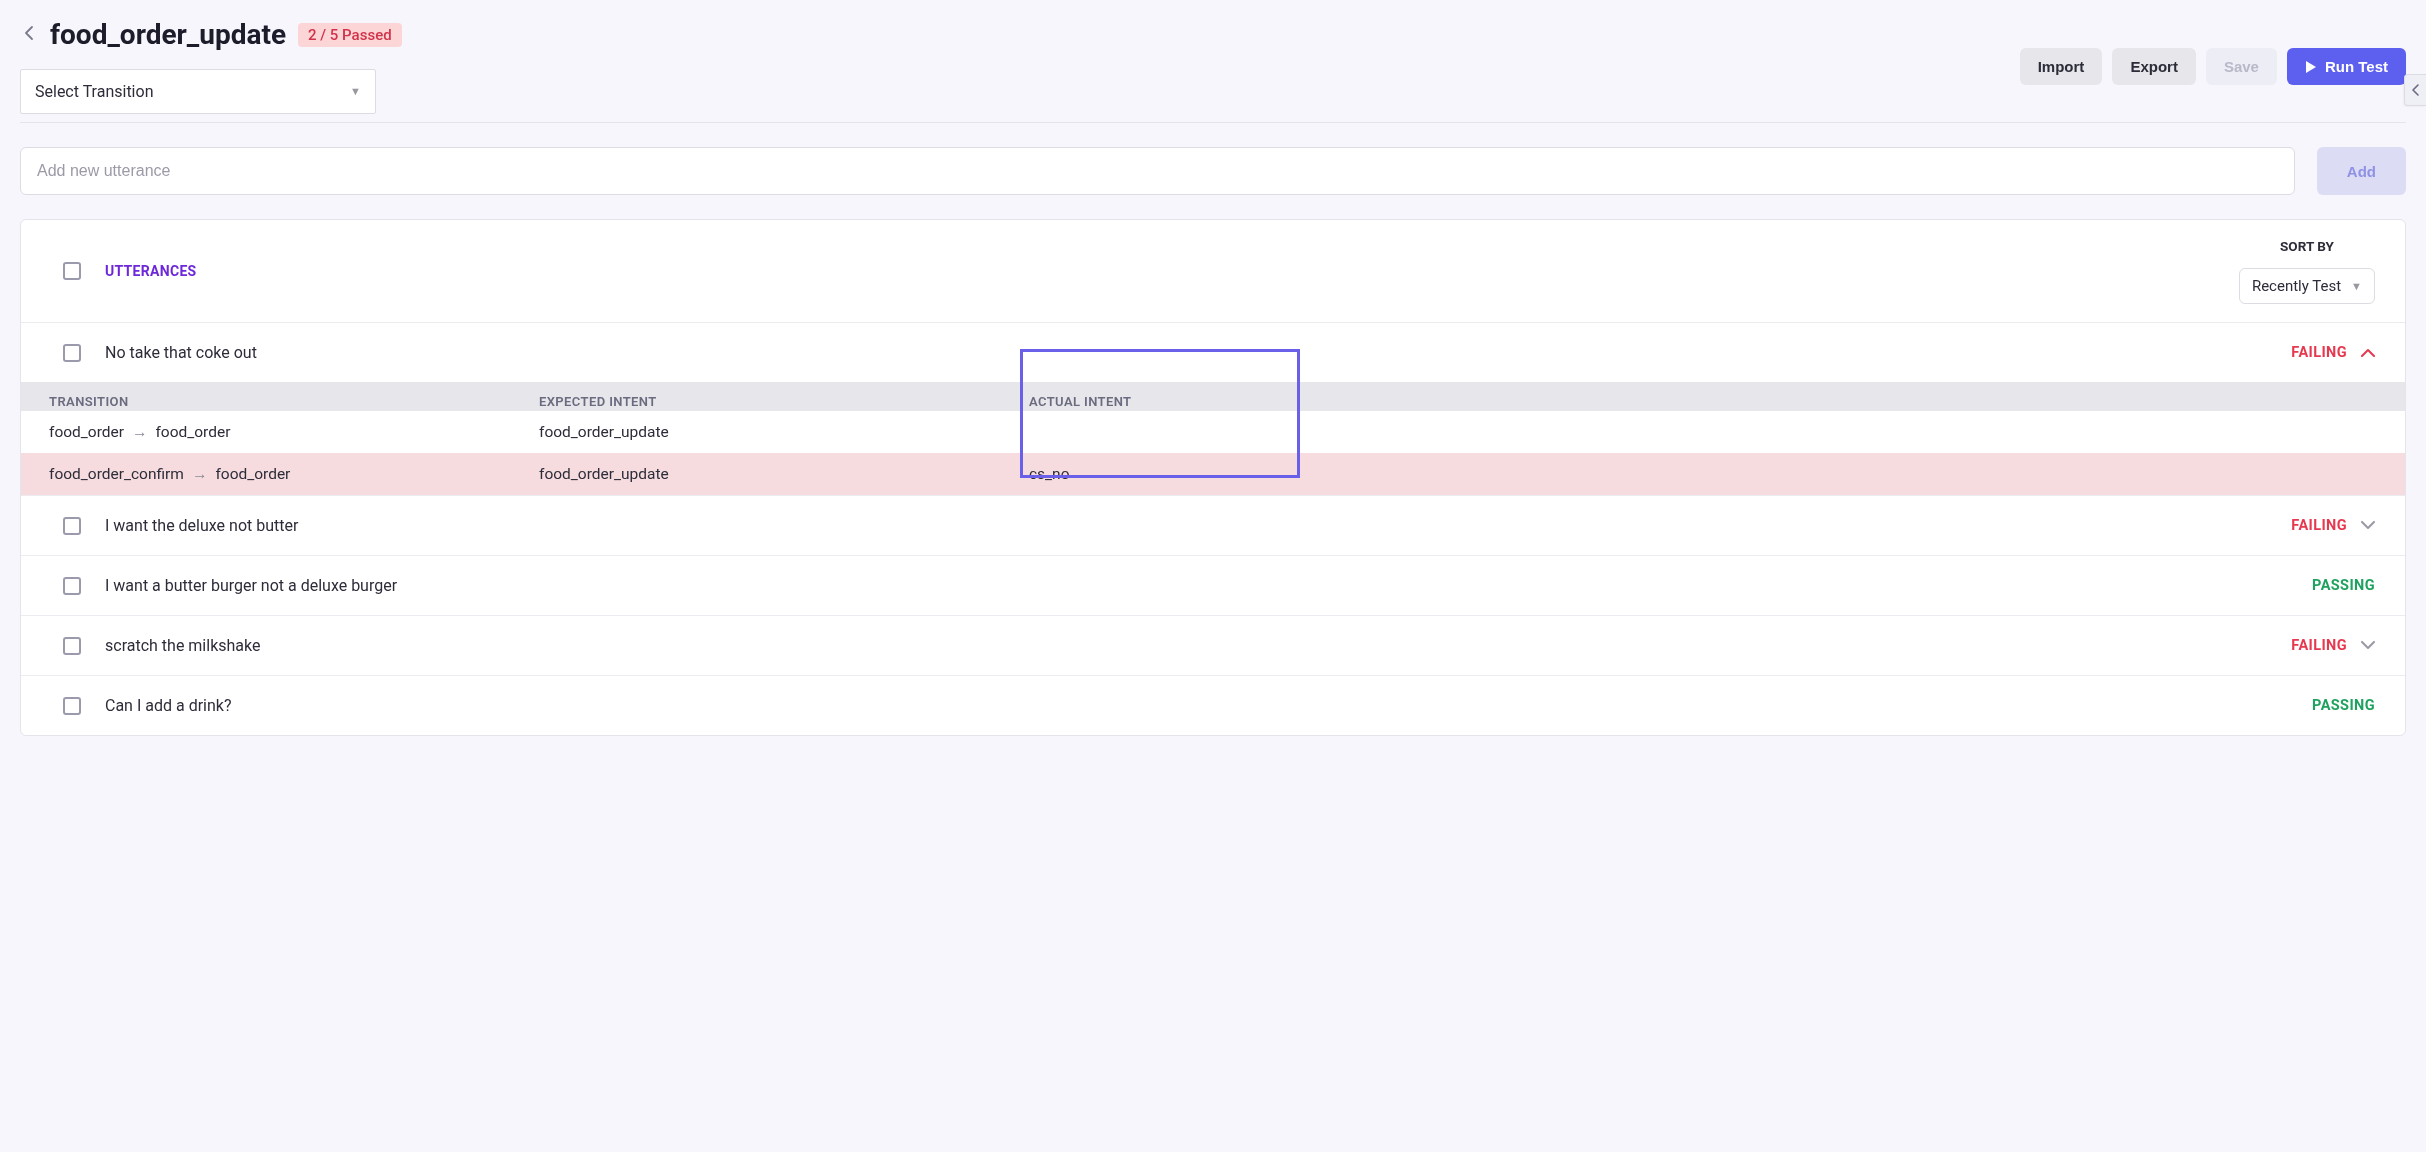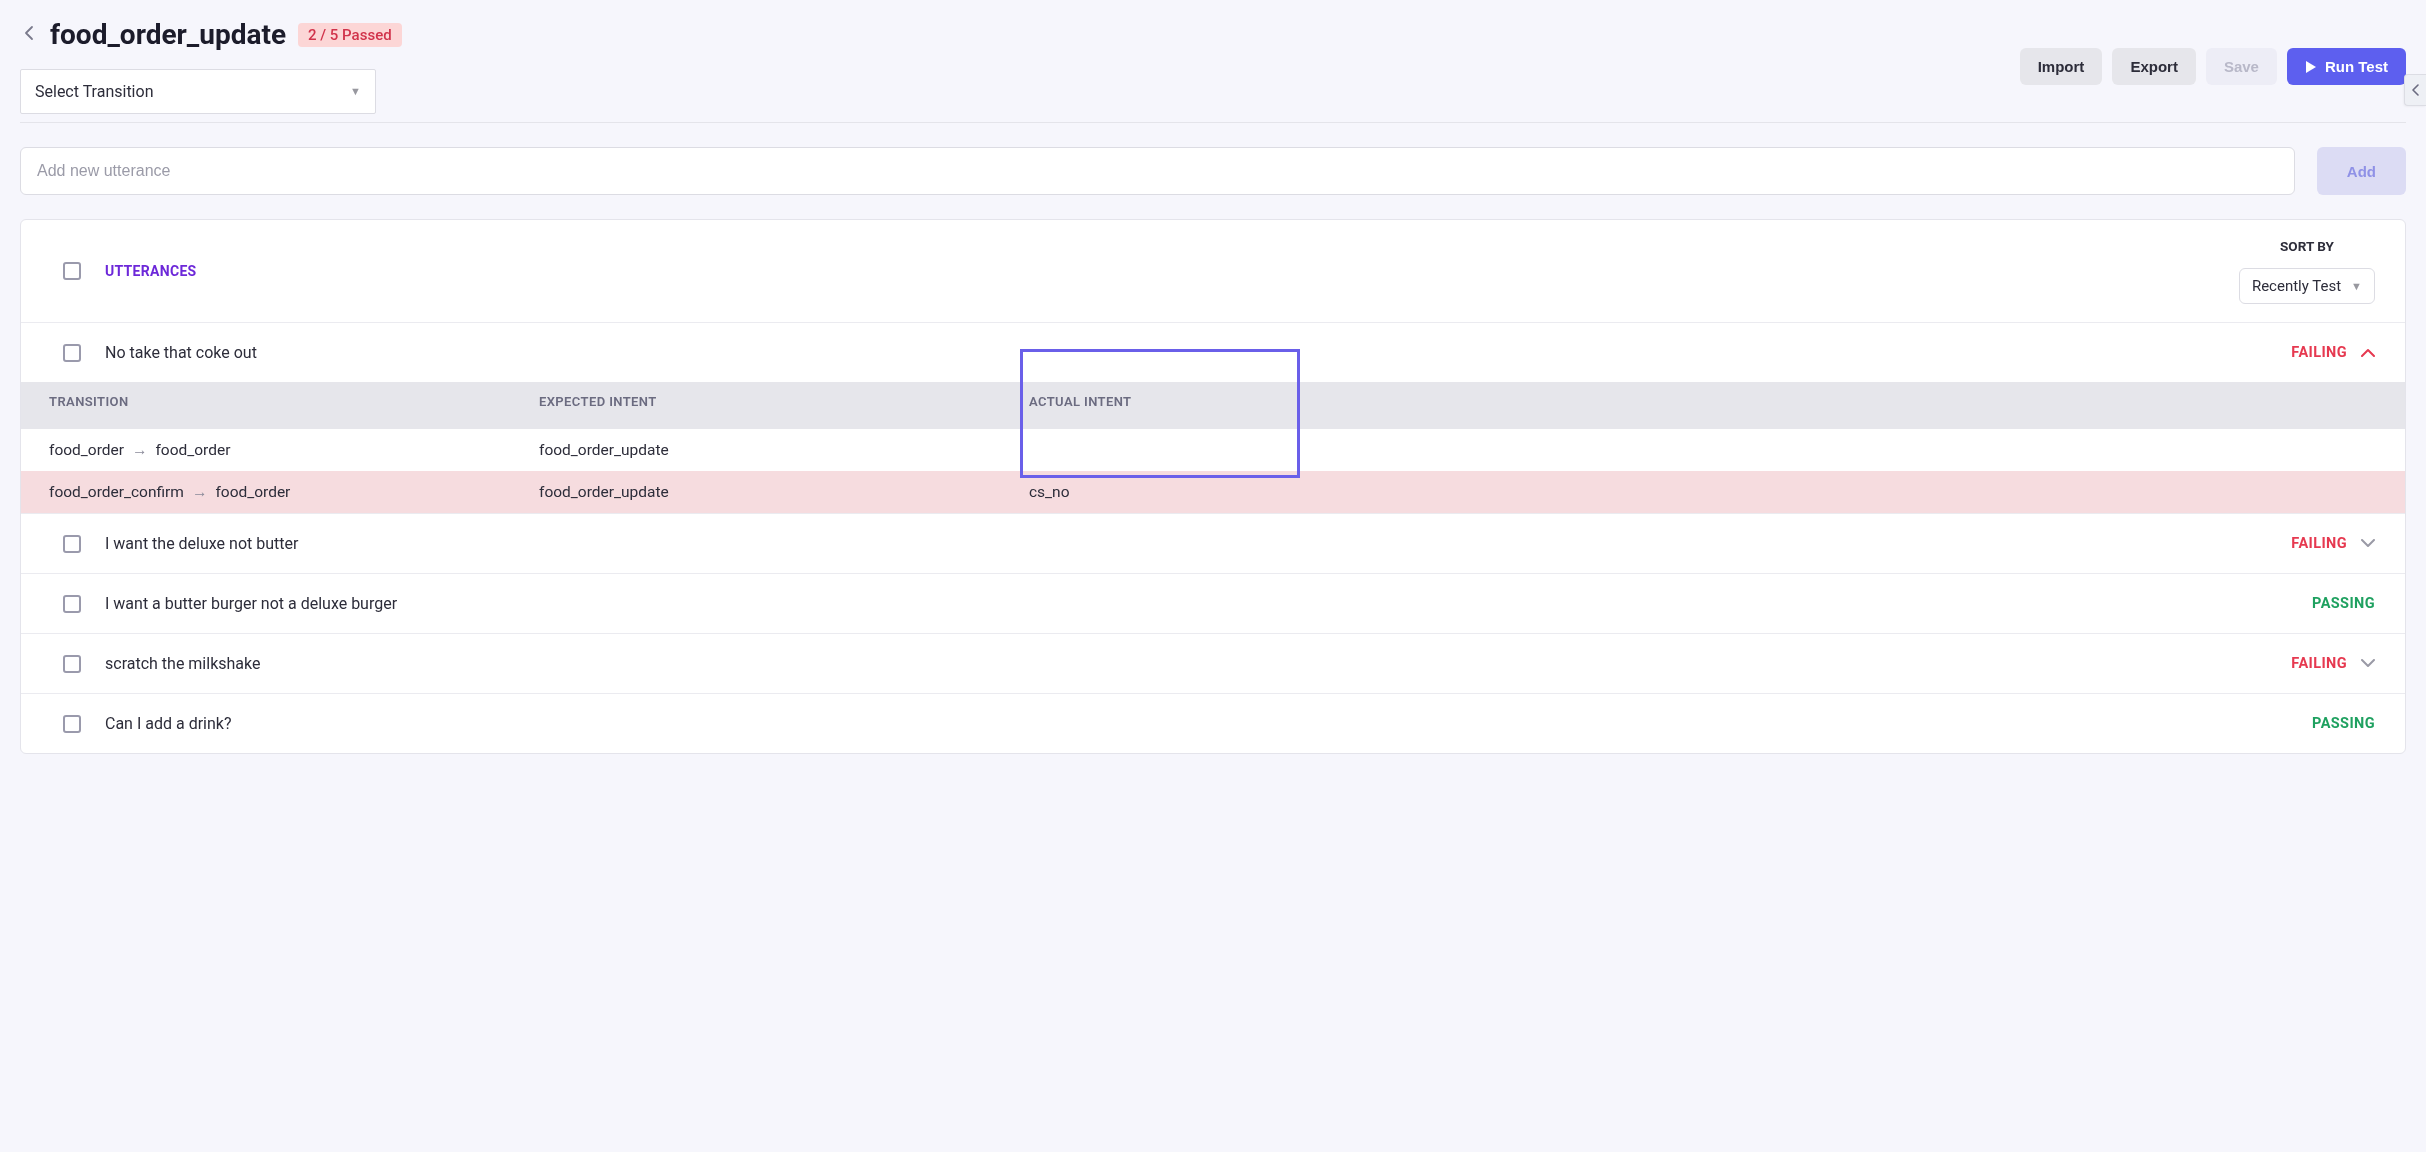--- a/index.html
+++ b/index.html
@@ -143,21 +143,21 @@
   .utt-right { display: flex; align-items: center; gap: 14px; }
   .status { font-size: 14.5px; font-weight: 700; letter-spacing: 0.4px; }
   .status-fail { color: #e63950; }
   .status-pass { color: #1fa160; }
   .chevron { color: #9a9aa6; cursor: pointer; font-size: 13px;}
 
   .detail-head {
     display: grid;
     grid-template-columns: 490px 490px 1fr;
     background: #e6e6eb;
-    padding: 12px 0 20px 28px;
+    padding: 12px 0 2px 28px;
     font-size: 13px;
     font-weight: 600;
     letter-spacing: 0.4px;
     color: #6b6b80;
   }
   .detail-row {
     display: grid;
     grid-template-columns: 490px 490px 1fr;
     padding: 12px 0 12px 28px;
     font-size: 15.5px;

